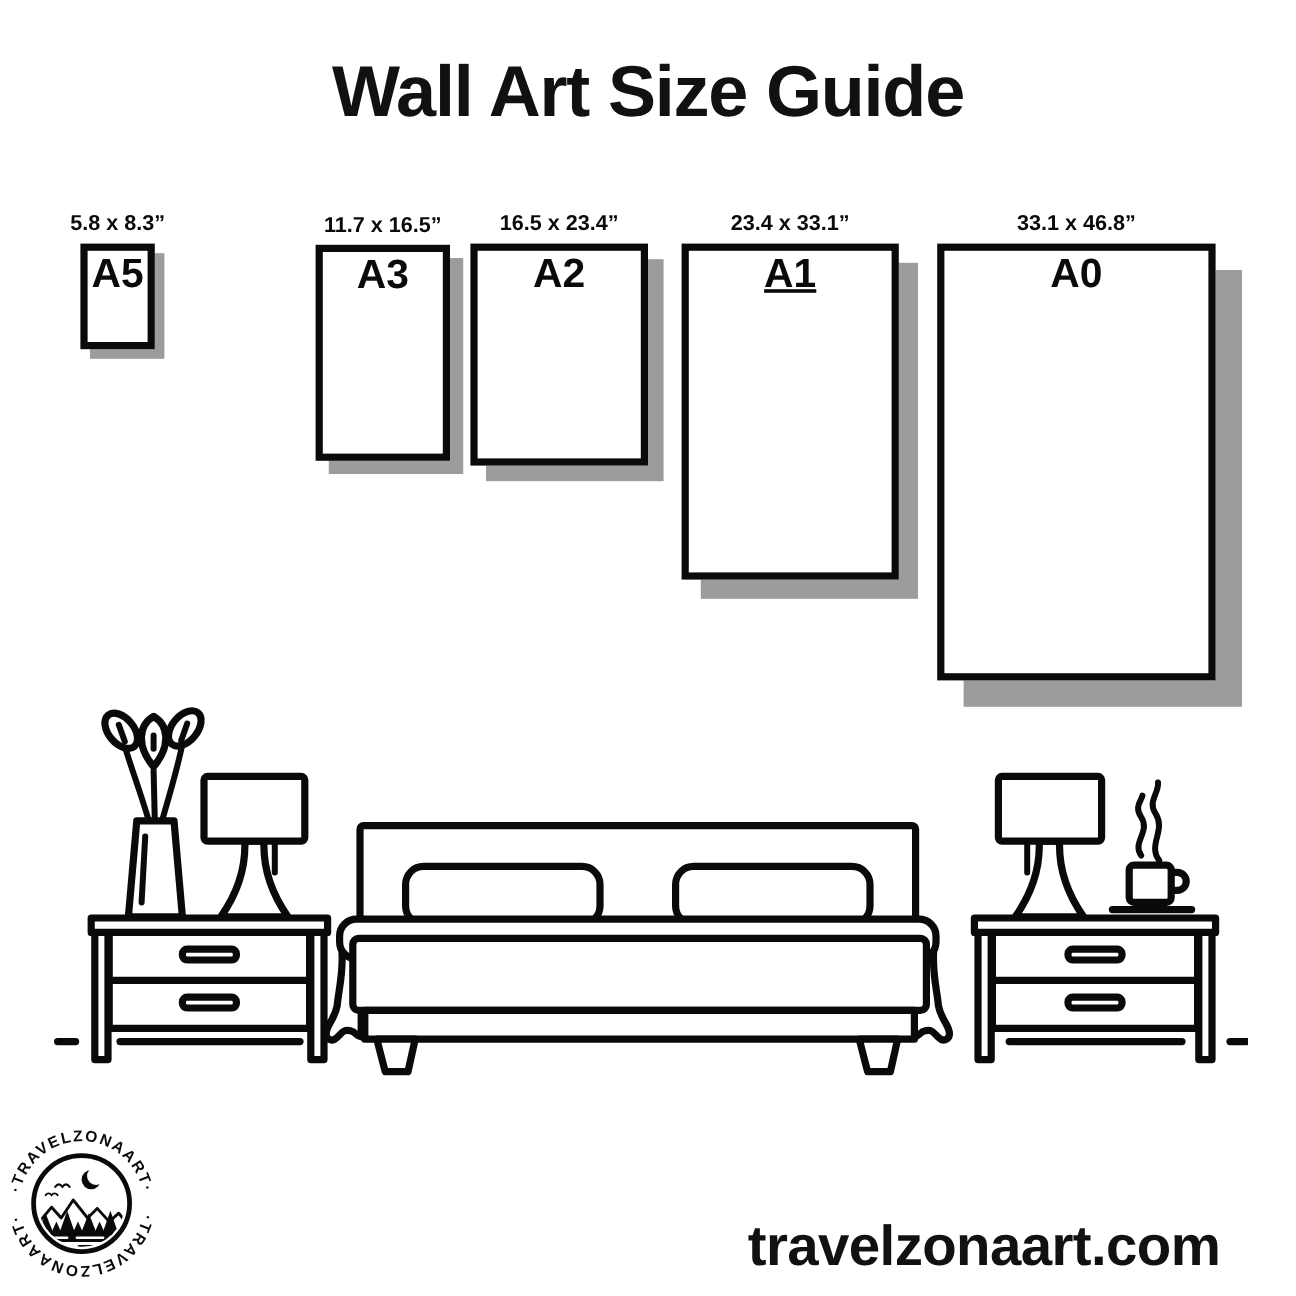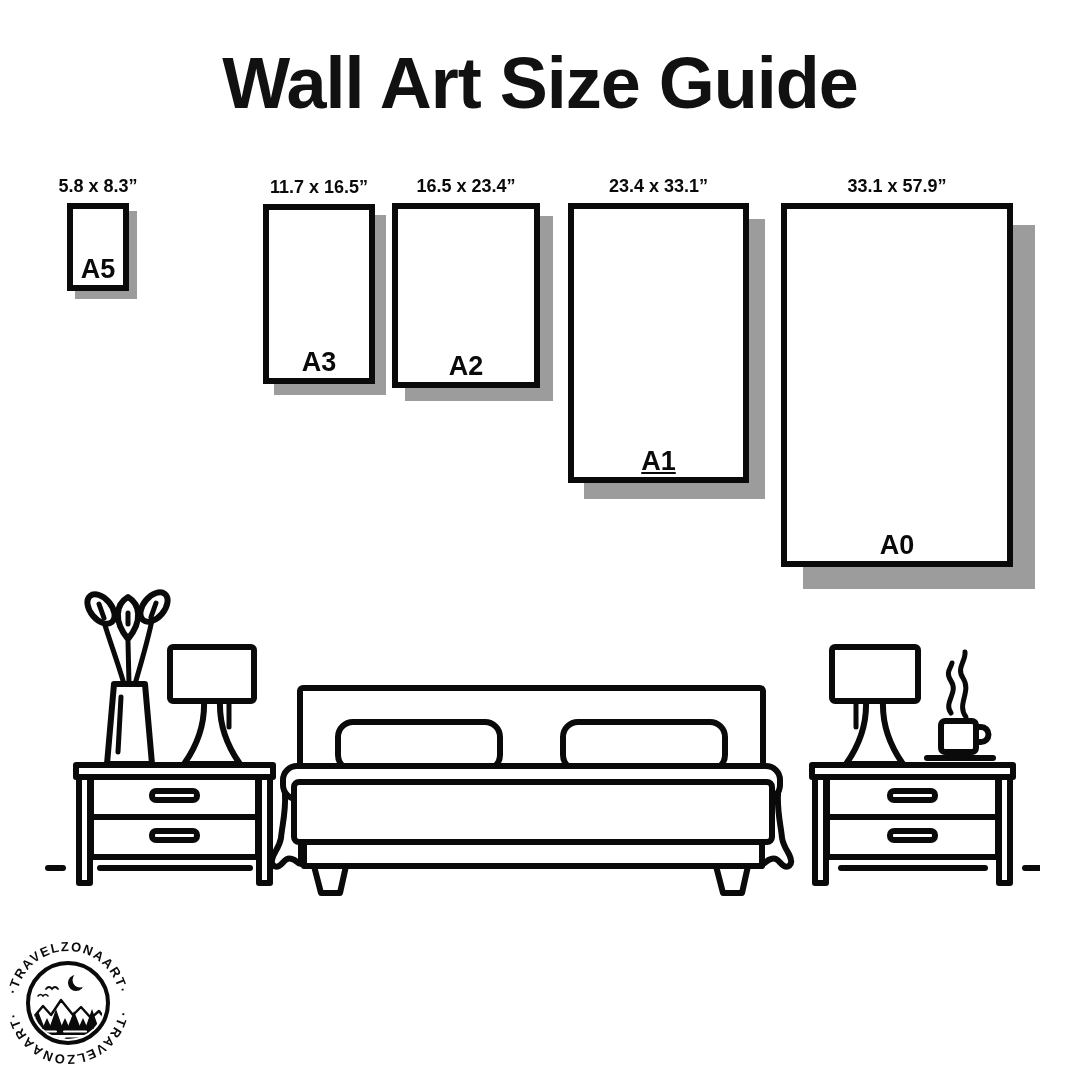--- a/index.html
+++ b/index.html
@@ -2,27 +2,27 @@
 <html><head>
 <meta charset="utf-8">
 <style>
   html,body { margin:0; padding:0; background:#fff; }
   .page {
     position:relative; width:1080px; height:1080px; background:#ffffff;
     font-family:"Liberation Sans", sans-serif; color:#0a0a0a; overflow:hidden;
   }
   .title {
     position:absolute; top:42px; left:0; width:1080px; margin:0;
-    text-align:center; font-size:72px; font-weight:800; letter-spacing:-1px; color:#111;
+    text-align:center; font-size:60px; font-weight:800; letter-spacing:-1px; color:#111;
   }
   .paper {
     position:absolute; box-sizing:border-box; background:#ffffff;
-    border:6px solid #0a0a0a; display:flex; align-items:flex-end; justify-content:center;
+    border:6px solid #0a0a0a; display:flex; align-items:flex-start; justify-content:center;
   }
-  .paper .code { font-size:27px; font-weight:700; color:#0a0a0a; }
+  .paper .code { font-size:34px; font-weight:700; color:#0a0a0a; }
   .paper .dim {
     position:absolute; bottom:calc(100% + 12px); left:50%; transform:translateX(-50%);
     font-size:18px; font-weight:700; white-space:nowrap; color:#0a0a0a;
   }
   .p-a5 { left:67px;  top:203px; width:62px;  height:88px;  box-shadow:8px 8px 0 0 #9c9c9c; }
   .p-a4 { left:155px; top:203px; width:90px;  height:111px; box-shadow:9px 9px 0 0 #9c9c9c; }
   .p-a3 { left:263px; top:204px; width:112px; height:180px; box-shadow:11px 11px 0 0 #9c9c9c; }
   .p-a2 { left:392px; top:203px; width:148px; height:185px; box-shadow:13px 13px 0 0 #9c9c9c; }
   .p-a1 { left:568px; top:203px; width:181px; height:280px; box-shadow:16px 16px 0 0 #9c9c9c;text-decoration:underline; }
   .p-a0 { left:781px; top:203px; width:232px; height:364px; box-shadow:22px 22px 0 0 #9c9c9c; }
@@ -54,21 +54,21 @@
   </div>
   <div class="paper p-a2">
     <span class="dim">16.5 x 23.4”</span>
     <span class="code">A2</span>
   </div>
   <div class="paper p-a1">
     <span class="dim">23.4 x 33.1”</span>
     <span class="code">A1</span>
   </div>
   <div class="paper p-a0">
-    <span class="dim">33.1 x 57.9”</span>
+    <span class="dim">33.1 x 46.8”</span>
     <span class="code">A0</span>
   </div>
 
   <svg class="scene" viewBox="40 580 1000 320">
 
     <g>
       <path class="thin" d="M 124,684 C 117,660 110,642 104,622"></path>
       <path class="thin" d="M 129,684 L 128,642"></path>
       <path class="thin" d="M 135,684 C 142,660 148,640 152,620"></path>
       <ellipse class="wfill" cx="101" cy="609" rx="10.5" ry="17" transform="rotate(-40 101 609)"></ellipse>
@@ -175,13 +175,14 @@
         <path d="M 66,100.5 L 88,100.5"></path>
       </g>
       <g stroke="#0a0a0a" stroke-width="3" stroke-linecap="round">
         <path d="M 36,108 L 60,108"></path>
         <path d="M 68,108 L 92,108"></path>
         <path d="M 46,113 L 80,113"></path>
       </g>
     </g>
   </svg>
 
+  <div class="site">travelzonaart.com</div>
 </div>
 
 </body></html>

